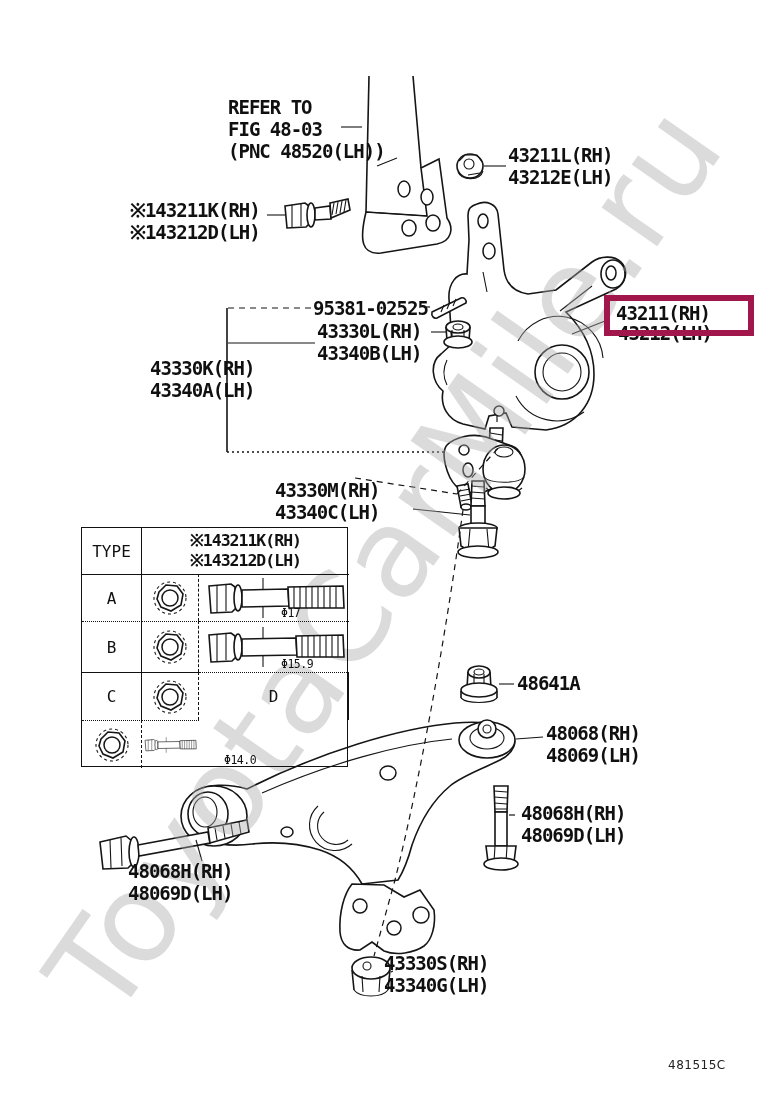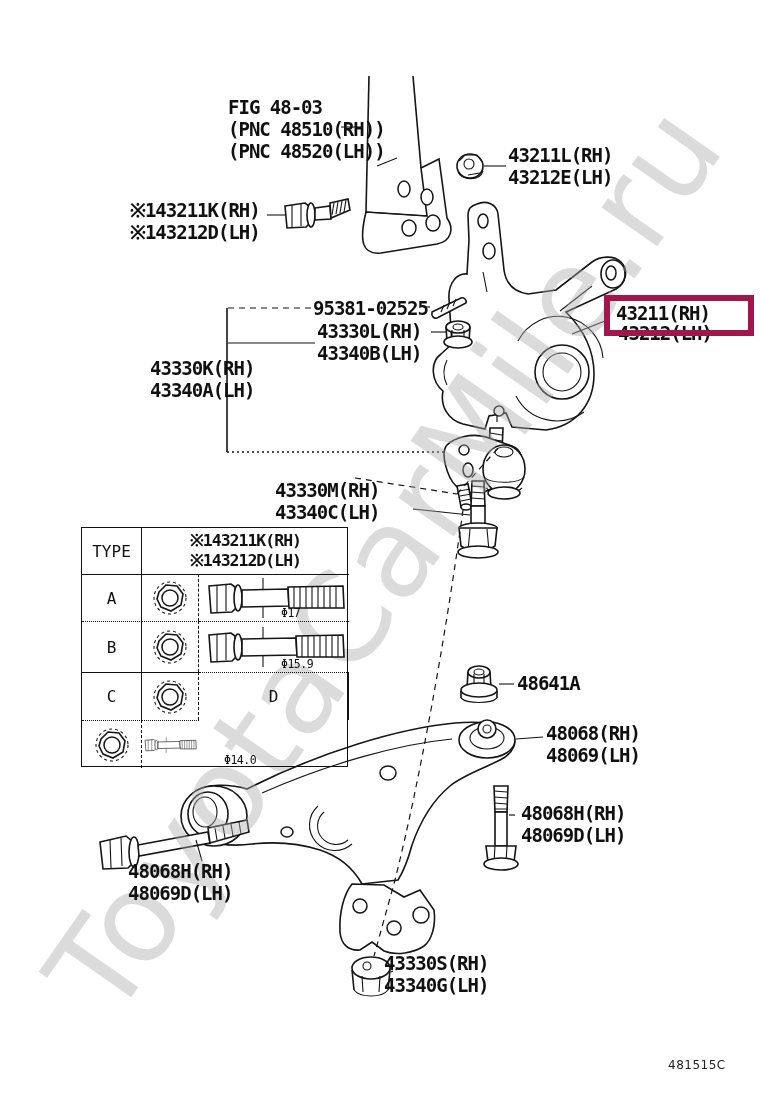--- a/index.html
+++ b/index.html
@@ -244,22 +244,22 @@
     <path class="thin" d="M516,739 L543,737"></path>
     <path class="dash" d="M509,815 L520,815"></path>
     <path class="thin" d="M196,840 L202,861"></path>
     <path class="dot" d="M391,972 L402,967"></path>
   </g>
 </svg>
 
 <div class="wm">ToyotaCarMile.ru</div>
 
 <div class="lbl" style="left:228px;top:96px;">
+  <div>REFER TO</div>
   <div>FIG 48-03</div>
-  <div>(PNC 48510(RH))</div>
   <div>(PNC 48520(LH))</div>
 </div>
 
 <div class="lbl" style="left:508px;top:144px;">
   <div>43211L(RH)</div>
   <div>43212E(LH)</div>
 </div>
 
 <div class="lbl" style="left:130px;top:199px;">
   <div>※143211K(RH)</div>

